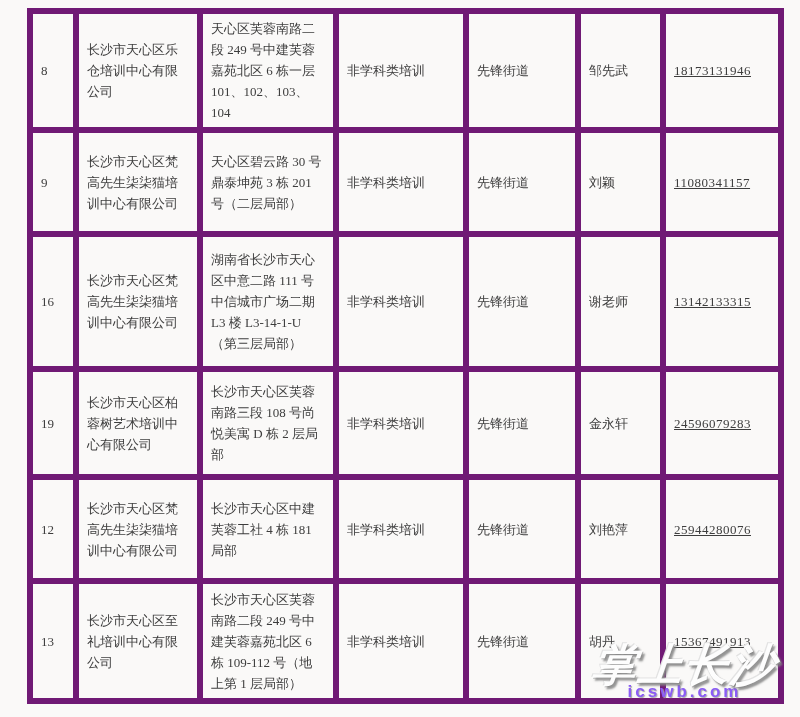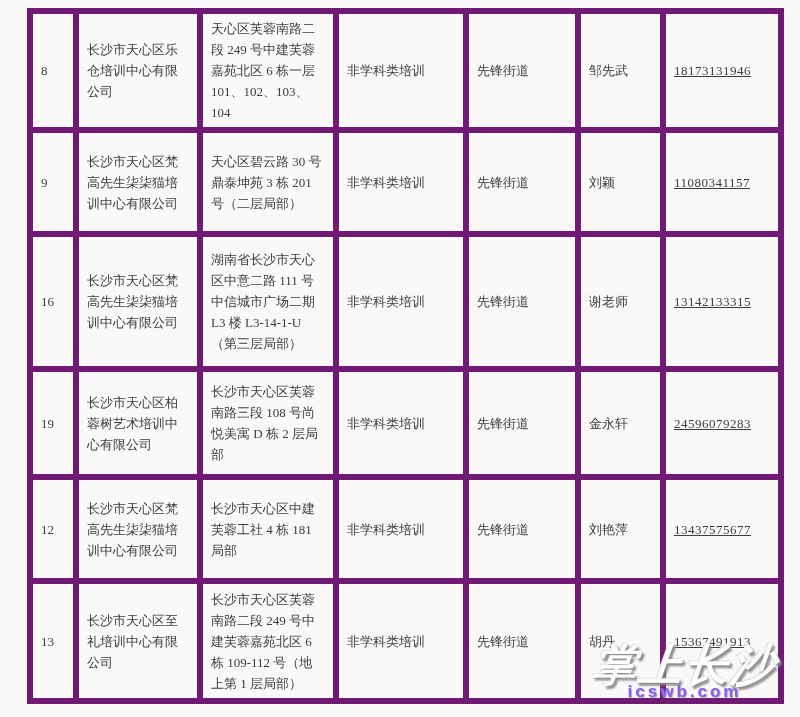--- a/index.html
+++ b/index.html
@@ -127,21 +127,21 @@
     <td class="c-contact">金永轩</td>
     <td class="c-phone">24596079283</td>
   </tr>
         <tr class="r4">
     <td class="c-seq">12</td>
     <td class="c-company">长沙市天心区梵高先生柒柒猫培训中心有限公司</td>
     <td class="c-address">长沙市天心区中建芙蓉工社 4 栋 181 局部</td>
     <td class="c-type">非学科类培训</td>
     <td class="c-street">先锋街道</td>
     <td class="c-contact">刘艳萍</td>
-    <td class="c-phone">13437575677</td>
+    <td class="c-phone">25944280076</td>
   </tr>
         <tr class="r5">
     <td class="c-seq">13</td>
     <td class="c-company">长沙市天心区至礼培训中心有限公司</td>
     <td class="c-address">长沙市天心区芙蓉南路二段 249 号中建芙蓉嘉苑北区 6 栋 109-112 号（地上第 1 层局部）</td>
     <td class="c-type">非学科类培训</td>
     <td class="c-street">先锋街道</td>
     <td class="c-contact">胡丹</td>
     <td class="c-phone">15367491913</td>
   </tr>

